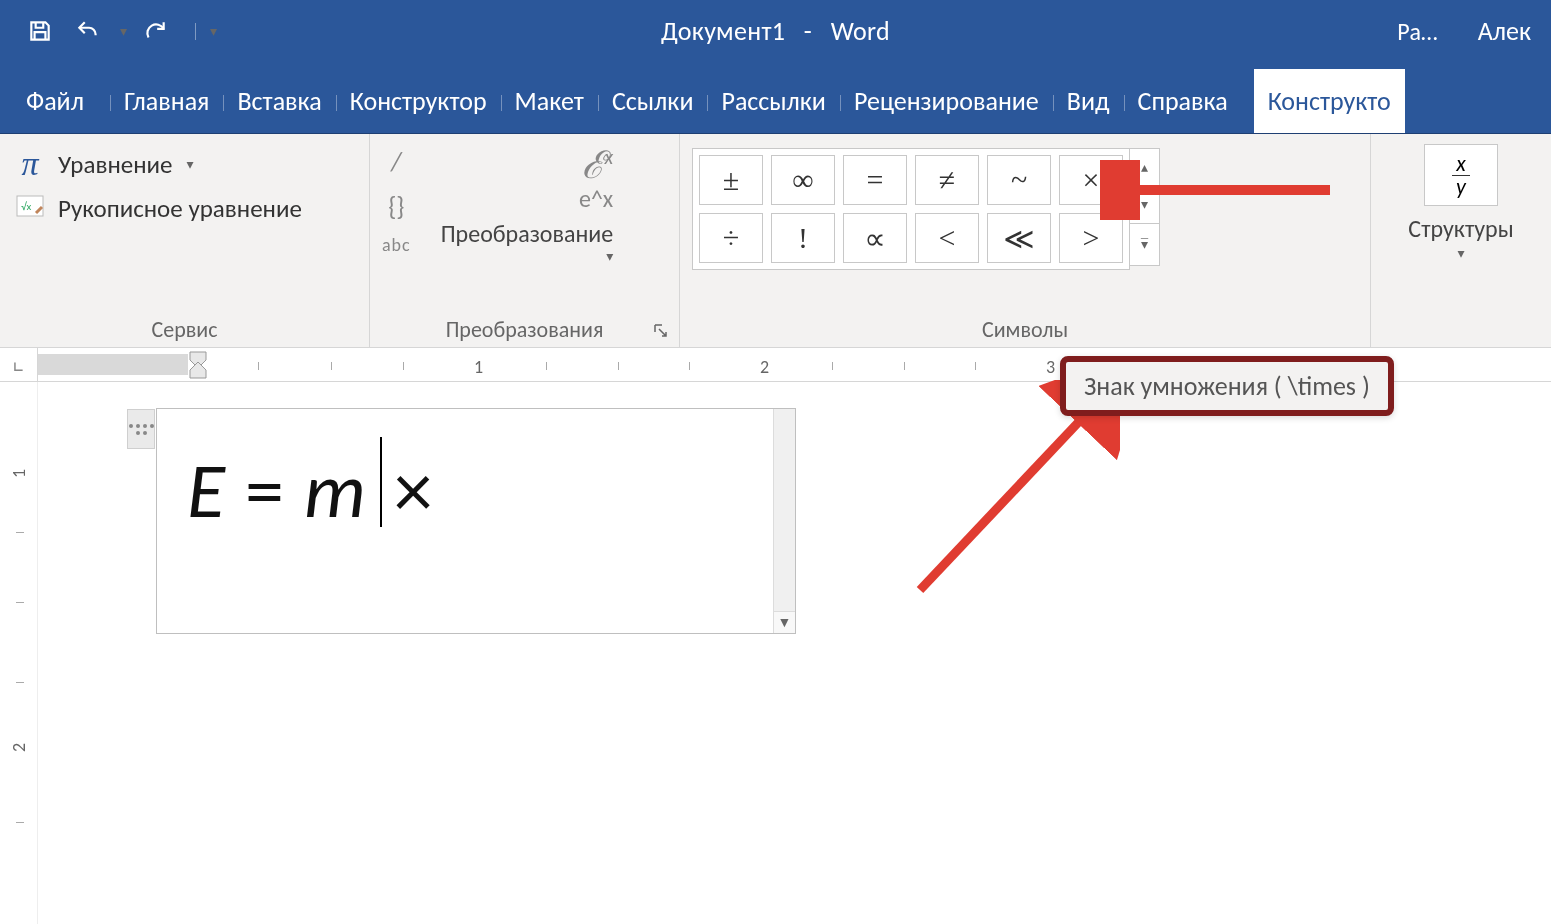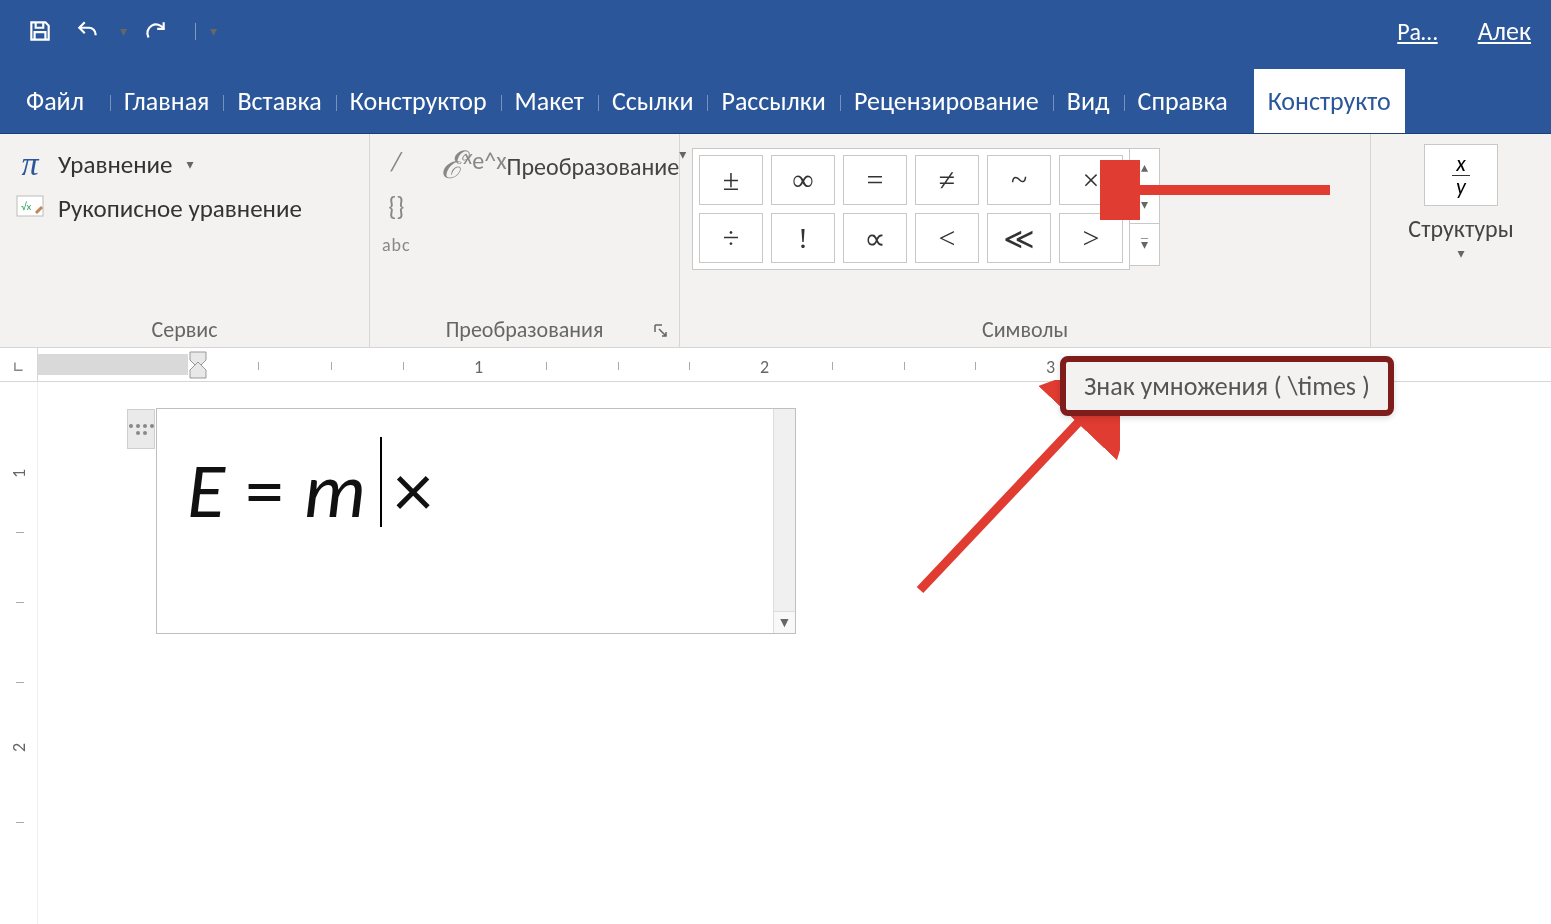--- a/index.html
+++ b/index.html
@@ -4,21 +4,21 @@
 <style>
   * { box-sizing: border-box; margin: 0; padding: 0; font-family: "Segoe UI", Calibri, Arial, sans-serif; }
   body { background: #fff; overflow: hidden; width: 1551px; height: 924px; position: relative; }
 
   
   .titlebar { background: #2b579a; height: 62px; display: flex; align-items: center; color: #fff; position: relative; }
   .qat { display: flex; align-items: center; gap: 8px; padding-left: 20px; }
   .qat .qbtn { width: 40px; height: 40px; display: flex; align-items: center; justify-content: center; color: #fff; }
   .qat .qbtn svg { stroke: #fff; fill: none; }
   .title-center { position: absolute; left: 50%; transform: translateX(-50%); font-size: 26px; color: #fff; font-weight: 400; letter-spacing: .3px;}
-  .title-right { position: absolute; right: 20px; font-size: 26px; color:#fff; display:flex; gap:40px; align-items:center;text-decoration:underline;}
+  .title-right { position: absolute; right: 20px; font-size: 26px; color:#fff; display:flex; gap:40px; align-items:center;}
   .title-right .acc { font-size:26px; }
   .title-right .pa { font-size:24px; }
 
   
   .tabs { background: #2b579a; height: 72px; display: flex; align-items: flex-end; color: #fff; border-bottom: 1px solid #1e3f73; }
   .tab { padding: 0 14px 16px 14px; font-size: 26px; color: #fff; position: relative; cursor:pointer; }
   .tab + .tab::before { content:""; position:absolute; left:0; top:10px; bottom:22px; width:1px; background: rgba(255,255,255,.35); }
   .tab.active { background: #fff; color: #2b579a; padding-top: 16px; }
   .tab.file { padding-left: 26px; padding-right: 26px; text-align: center; }
 
@@ -33,21 +33,21 @@
   .svc { width: 370px; }
   .svc-row { display:flex; align-items:center; gap:10px; height:44px; font-size:25px; color:#333; }
   .pi-icon { font-family: 'Cambria Math', serif; font-style: italic; color:#2b579a; font-size:34px; width:36px; text-align:center; font-weight:500;}
   .ink-icon { width:36px; text-align:center; }
   .dd-caret { color:#666; font-size:14px; margin-left:4px;}
 
   
   .conv { width: 310px; display:flex; flex-direction:row; gap:30px; align-items:flex-start; padding-top:12px;}
   .conv-col1 { display:flex; flex-direction:column; gap:12px; align-items:center; color:#888; font-size:26px;}
   .conv-col1 .abc { font-size:18px; color:#888; letter-spacing:1px;text-align:right; }
-  .conv-big { display:flex; flex-direction:row; align-items:flex-start; color:#888; }
+  .conv-big { display:flex; flex-direction:column; align-items:flex-end; color:#888; }
   .conv-big .ex { font-family:'Cambria Math', serif; font-style:italic; font-size:38px; line-height:1; }
   .conv-big .ex sup { font-size:22px;}
   .conv-big .exs { font-size:24px; color:#888;}
   .conv-big .lbl { font-size:24px; color:#444; margin-top:6px;}
   .conv-big .car { font-size:14px; color:#666;}
 
   
   .symg { flex:1; display:flex; align-items:flex-start; padding-top:14px; gap:6px;}
   .sym-grid { border:1px solid #c8c8c8; background:#fff; padding:6px; display:grid; grid-template-columns: repeat(6, 64px); grid-auto-rows:50px; gap:8px; }
   .sym { border:1px solid #c8c8c8; display:flex; align-items:center; justify-content:center; font-size:30px; font-family:'Cambria Math', serif; color:#333; background:#fff; cursor:pointer;}
@@ -116,20 +116,25 @@
         </svg>
     </div>
     <span class="dd-caret">▾</span>
     <div class="qbtn">
       <svg width="28" height="26" viewBox="0 0 24 24" stroke-width="2">
           <path d="M20 10A8 8 0 106 18"></path>
           <path d="M20 4v6h-6"></path>
         </svg>
     </div>
     <span class="dd-caret" style="margin-left:12px; border-left:1px solid rgba(255,255,255,.4); padding-left:14px;">▾</span>
+  </div>
+  <div class="title-center">
+    <span>Документ1</span>
+    &nbsp;&nbsp;<span>-</span>&nbsp;&nbsp;
+    <span>Word</span>
   </div>
   <div class="title-right">
     <span class="pa">Ра…</span>
     <span class="acc">Алек</span>
   </div>
 </div>
 
 <div class="tabs">
   <div class="tab file">Файл</div>
   <div class="tab">Главная</div>

